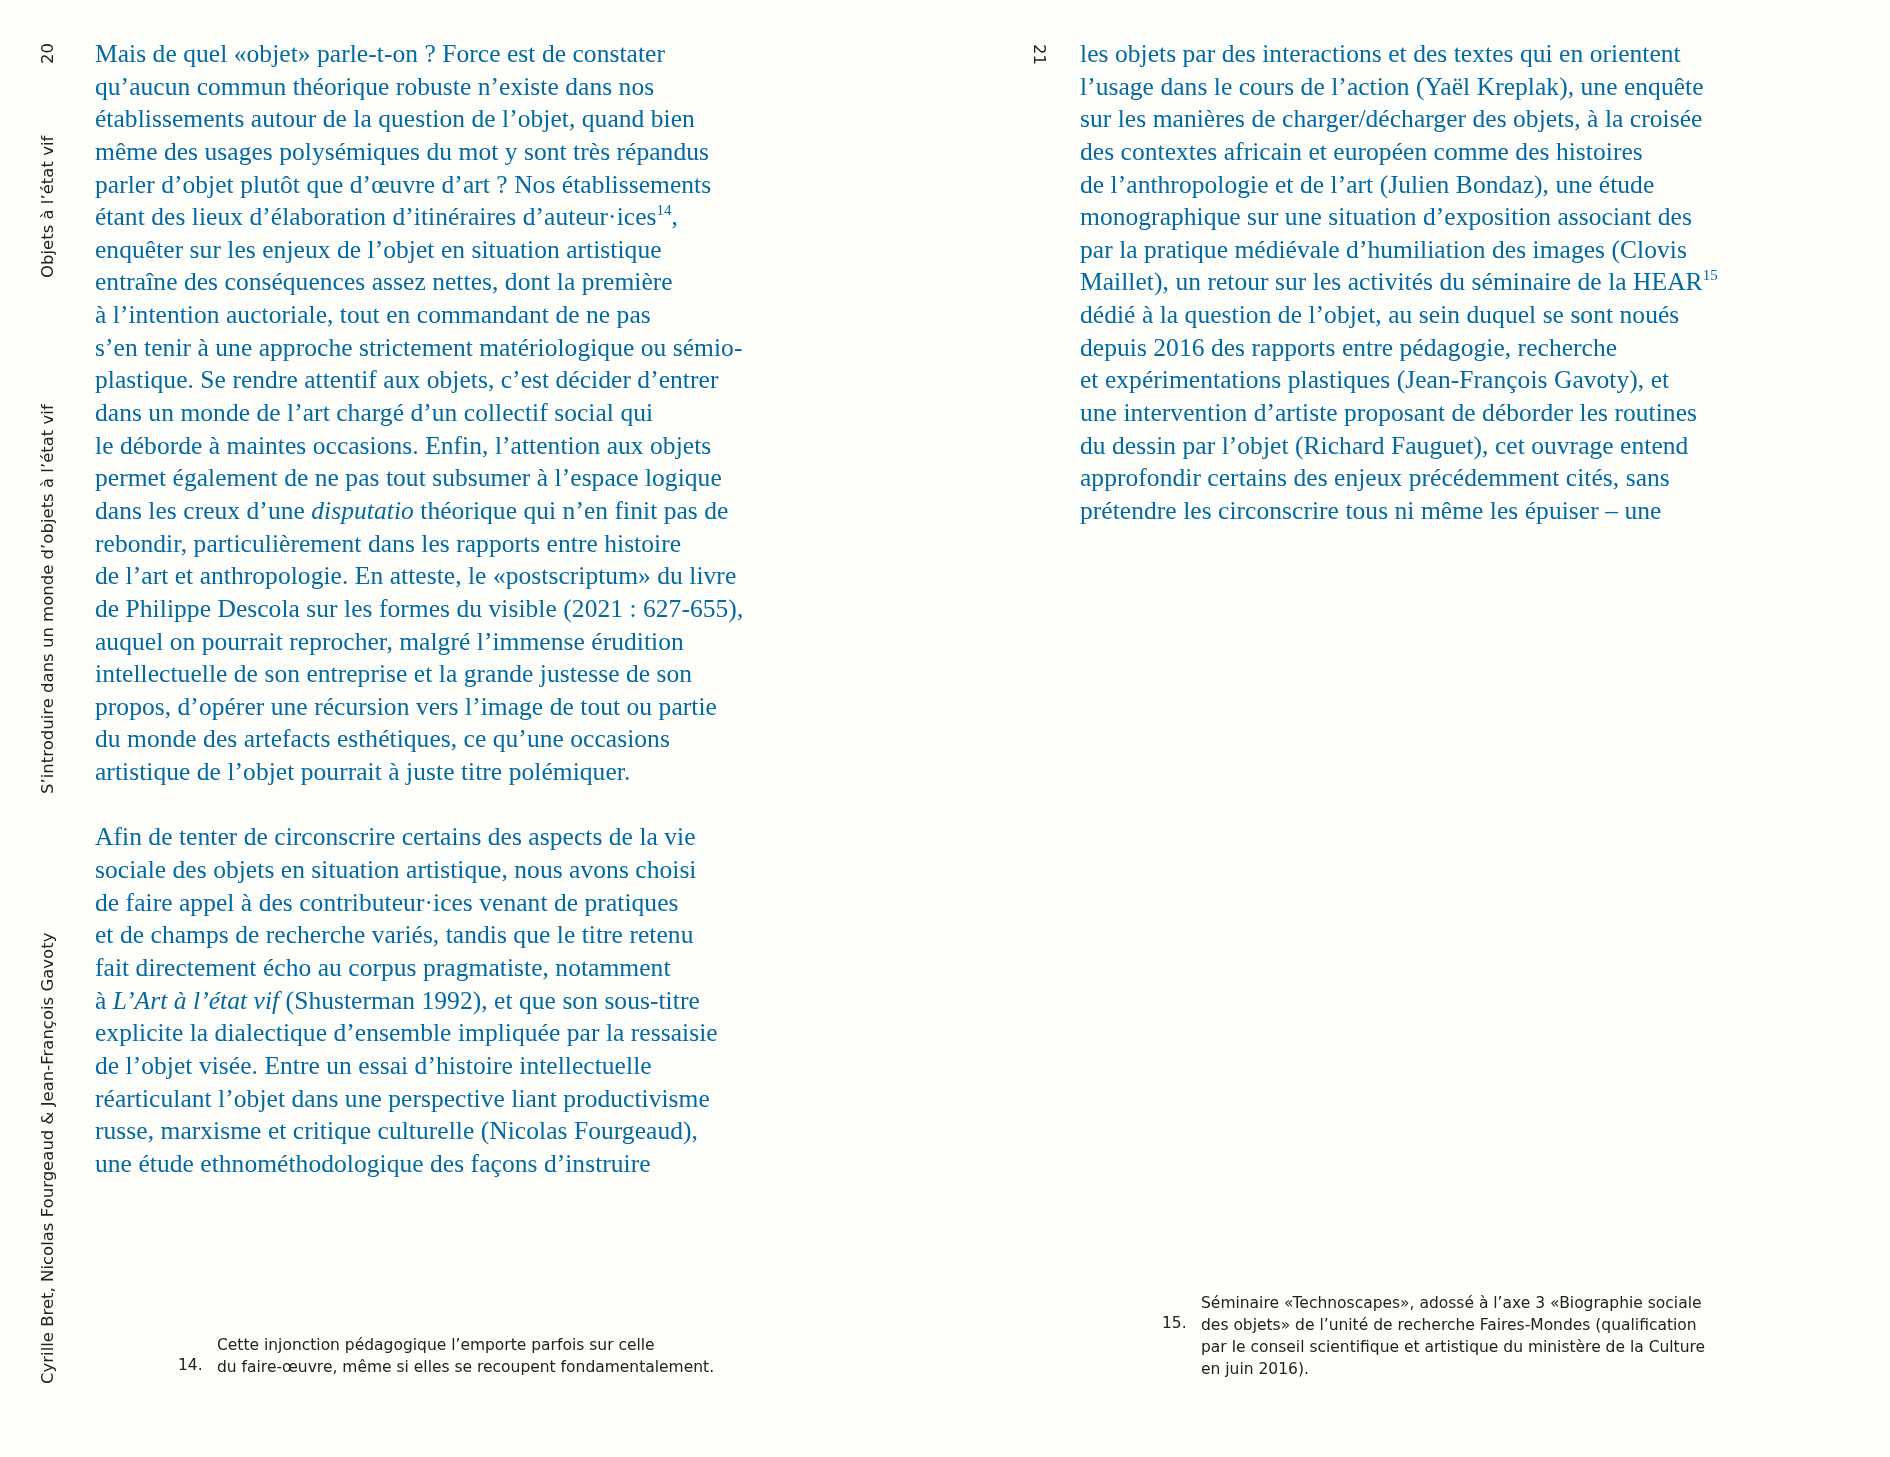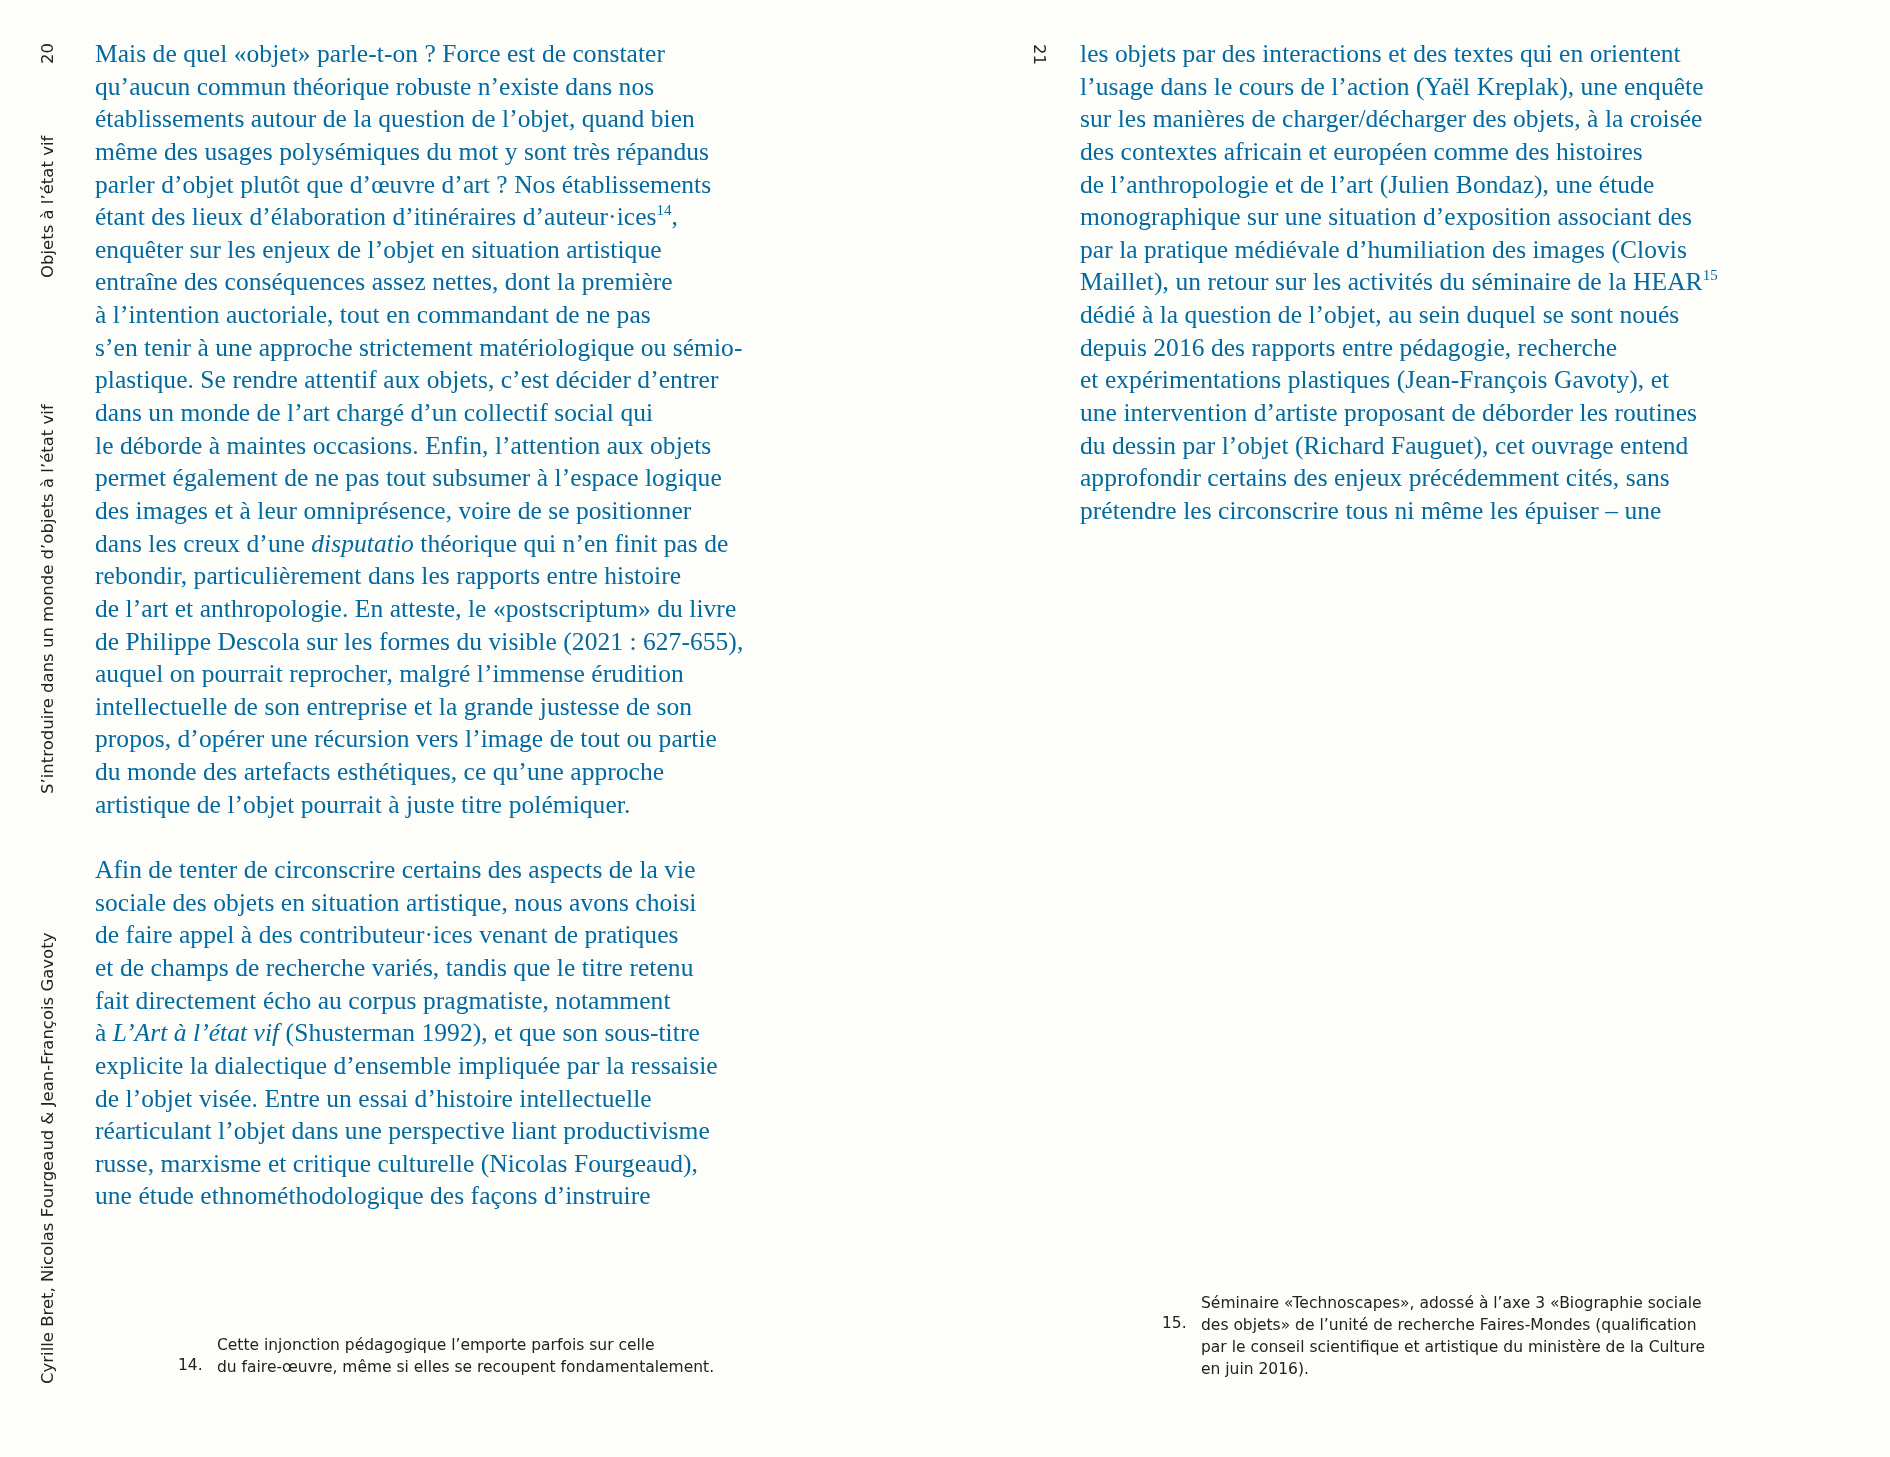--- a/index.html
+++ b/index.html
@@ -113,29 +113,28 @@
         <span class="line"><span>parler d’objet plutôt que d’œuvre d’art ? Nos établissements</span></span>
         <span class="line"><span>étant des lieux d’élaboration d’itinéraires d’auteur·ices</span><sup>14</sup><span>,</span></span>
         <span class="line"><span>enquêter sur les enjeux de l’objet en situation artistique</span></span>
         <span class="line"><span>entraîne des conséquences assez nettes, dont la première</span></span>
         <span class="line"><span>à l’intention auctoriale, tout en commandant de ne pas</span></span>
         <span class="line"><span>s’en tenir à une approche strictement matériologique ou sémio-</span></span>
         <span class="line"><span>plastique. Se rendre attentif aux objets, c’est décider d’entrer</span></span>
         <span class="line"><span>dans un monde de l’art chargé d’un collectif social qui</span></span>
         <span class="line"><span>le déborde à maintes occasions. Enfin, l’attention aux objets</span></span>
         <span class="line"><span>permet également de ne pas tout subsumer à l’espace logique</span></span>
-        <span class="line"><span>des images et à leur omniprésence, voire de se positionner</span></span>
         <span class="line"><span>dans les creux d’une </span><i>disputatio</i><span> théorique qui n’en finit pas de</span></span>
         <span class="line"><span>rebondir, particulièrement dans les rapports entre histoire</span></span>
         <span class="line"><span>de l’art et anthropologie. En atteste, le «postscriptum» du livre</span></span>
         <span class="line"><span>de Philippe Descola sur les formes du visible (2021 : 627-655),</span></span>
         <span class="line"><span>auquel on pourrait reprocher, malgré l’immense érudition</span></span>
         <span class="line"><span>intellectuelle de son entreprise et la grande justesse de son</span></span>
         <span class="line"><span>propos, d’opérer une récursion vers l’image de tout ou partie</span></span>
-        <span class="line"><span>du monde des artefacts esthétiques, ce qu’une approche</span></span>
+        <span class="line"><span>du monde des artefacts esthétiques, ce qu’une occasions</span></span>
         <span class="line"><span>artistique de l’objet pourrait à juste titre polémiquer.</span></span>
         <span class="line blank"></span>
         <span class="line"><span>Afin de tenter de circonscrire certains des aspects de la vie</span></span>
         <span class="line"><span>sociale des objets en situation artistique, nous avons choisi</span></span>
         <span class="line"><span>de faire appel à des contributeur·ices venant de pratiques</span></span>
         <span class="line"><span>et de champs de recherche variés, tandis que le titre retenu</span></span>
         <span class="line"><span>fait directement écho au corpus pragmatiste, notamment</span></span>
         <span class="line"><span>à </span><i>L’Art à l’état vif</i><span> (Shusterman 1992), et que son sous-titre</span></span>
         <span class="line"><span>explicite la dialectique d’ensemble impliquée par la ressaisie</span></span>
         <span class="line"><span>de l’objet visée. Entre un essai d’histoire intellectuelle</span></span>

